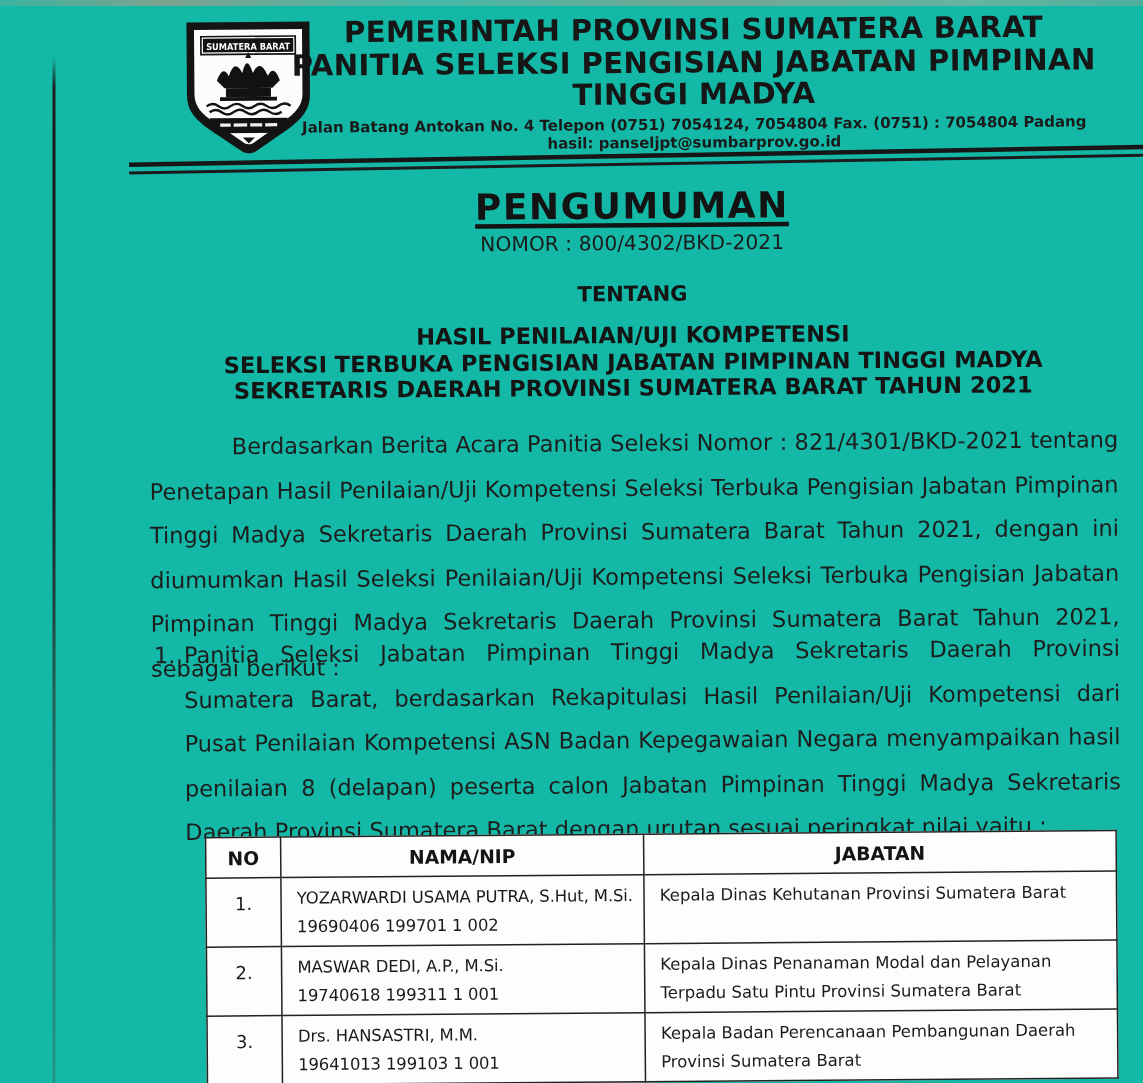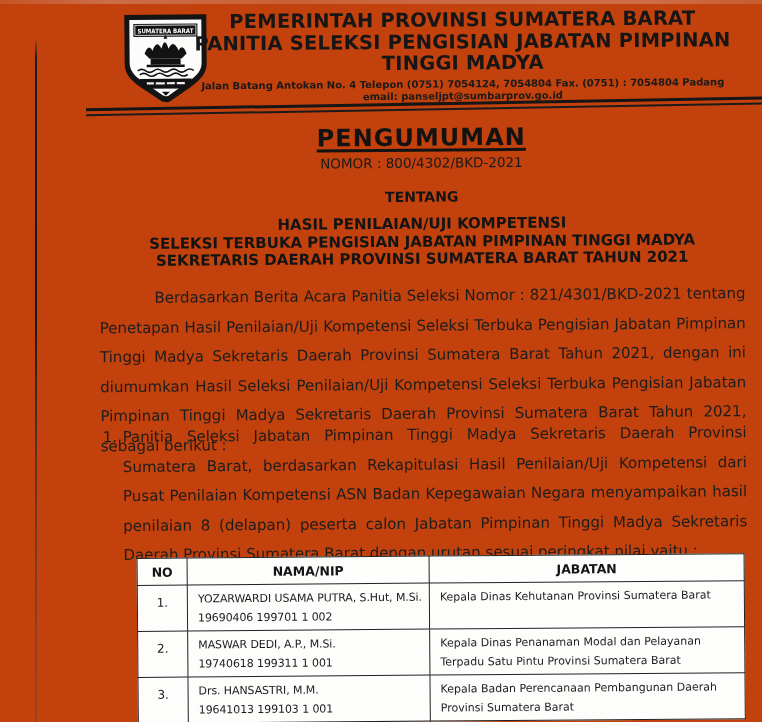--- a/index.html
+++ b/index.html
@@ -1,18 +1,18 @@
 <!DOCTYPE html>
 <html><head>
 <meta charset="utf-8">
 <style>
   html,body{margin:0;padding:0;background:#e9e9e9;}
   .canvas{
     position:relative;width:762px;height:722px;margin:0 auto;
-    background:#c2410c;overflow:hidden;
+    background:#14b8a6;overflow:hidden;
     font-family:"DejaVu Sans",sans-serif;color:#1c1c1c;
   }
   
   .scan-top-strip{
     position:absolute;left:0;top:0;width:762px;height:4px;
     background:linear-gradient(90deg,
       rgba(217,160,140,.20) 0%, rgba(210,145,125,.55) 14%,
       rgba(228,190,175,.25) 38%, rgba(212,148,128,.50) 62%,
       rgba(222,172,155,.40) 86%, rgba(215,155,135,.30) 100%);
   }
@@ -110,21 +110,21 @@
         <rect x="56" y="70.5" width="8" height="2.2" fill="#efefef"></rect>
         <path d="M41 80 L45 84 L49 80 Z" fill="#121212"></path>
       </svg>
     </div>
 
     <div class="letterhead-text">
       <div class="org-line">PEMERINTAH PROVINSI SUMATERA BARAT</div>
       <div class="org-line">PANITIA SELEKSI PENGISIAN JABATAN PIMPINAN</div>
       <div class="org-line">TINGGI MADYA</div>
       <div class="address-line">Jalan Batang Antokan No. 4 Telepon (0751) 7054124, 7054804 Fax. (0751) : 7054804 Padang</div>
-      <div class="email-line"><span>email: </span><span class="email-underline">panseljpt@sumbarprov.go.id</span></div>
+      <div class="email-line"><span>hasil: </span><span class="email-underline">panseljpt@sumbarprov.go.id</span></div>
     </div>
 
     <div class="double-rule"></div>
 
     <div class="content-col announce">
       <div><span class="announce-title">PENGUMUMAN</span></div>
       <div class="announce-number">NOMOR : 800/4302/BKD-2021</div>
       <div class="about-label">TENTANG</div>
       <div class="subject-wrap">
         <div class="subject">HASIL PENILAIAN/UJI KOMPETENSI</div>

